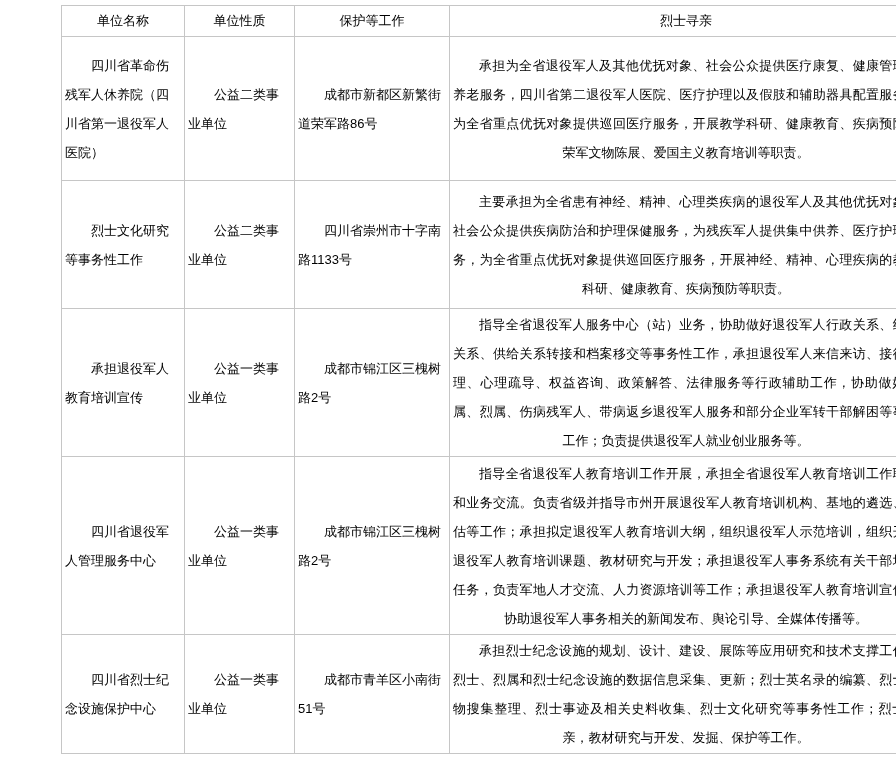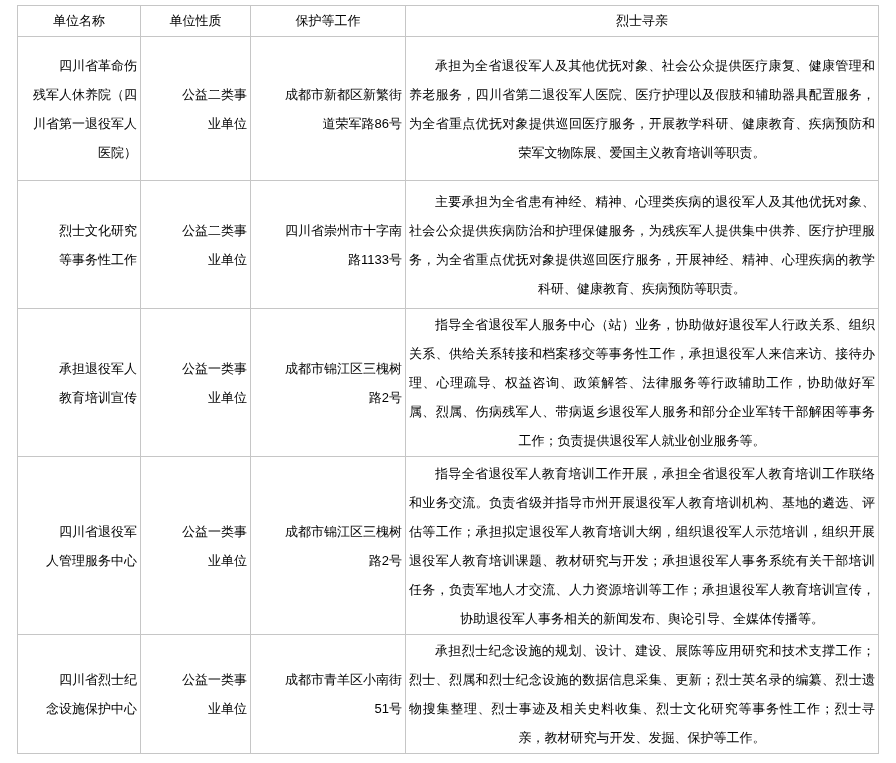--- a/index.html
+++ b/index.html
@@ -15,20 +15,21 @@
     color: var(--text);
   }
   .page {
     width: 896px;
     height: 763px;
     overflow: hidden;
     background: var(--background);
   }
   .table-wrap {
     padding: 5px 0 0 17px;
+    margin-left: 44px;
   }
   table.units {
     border-collapse: collapse;
     table-layout: fixed;
     width: 861px;
     font-size: 13px;
   }
   table.units th,
   table.units td {
     border: 1px solid var(--border);
@@ -41,21 +42,21 @@
     height: 30px;
     text-align: center;
     padding: 0 3px;
     line-height: 1.4;
   }
   table.units td {
     padding: 1px 3px;
     line-height: 29px;
   }
   td.cell-center {
-    text-align: right;
+    text-align: left;
     text-indent: 2em;
   }
   td.cell-functions {
     text-align: justify;
     text-align-last: center;
     text-indent: 2em;
   }
   col.c-name     { width: 123px; }
   col.c-nature   { width: 110px; }
   col.c-address  { width: 155px; }

